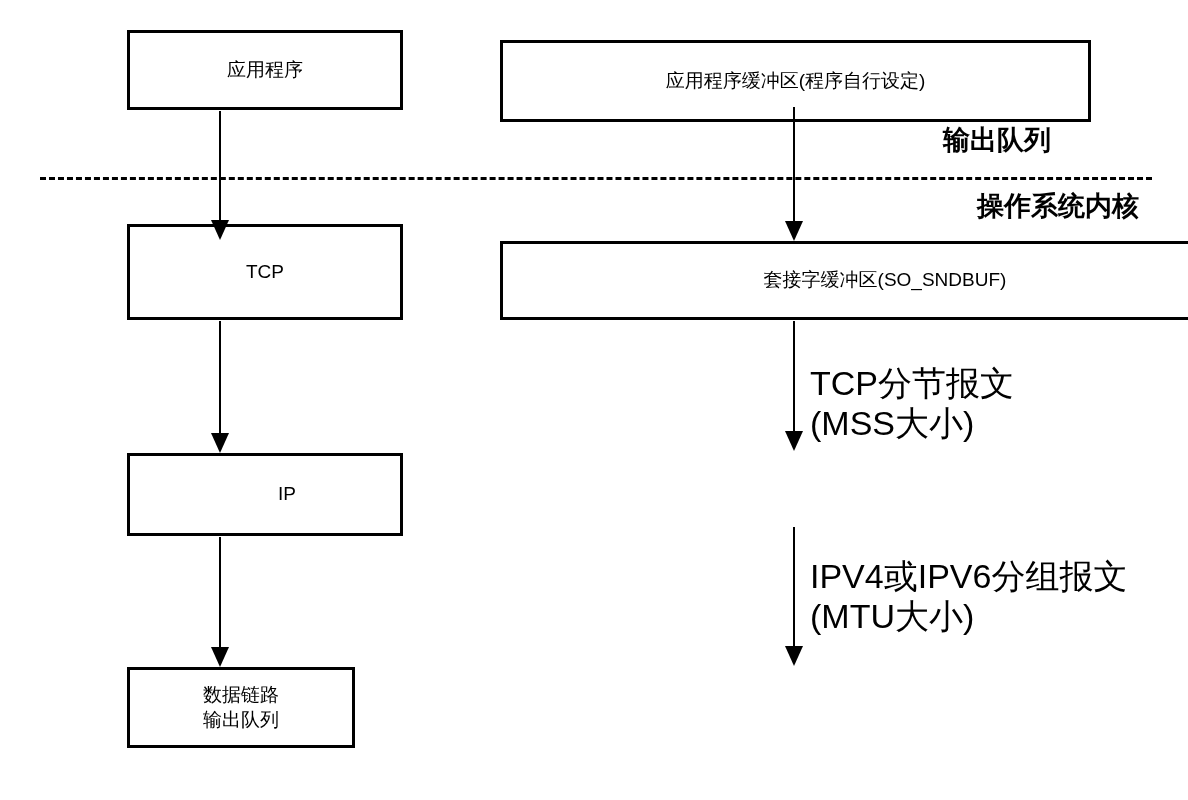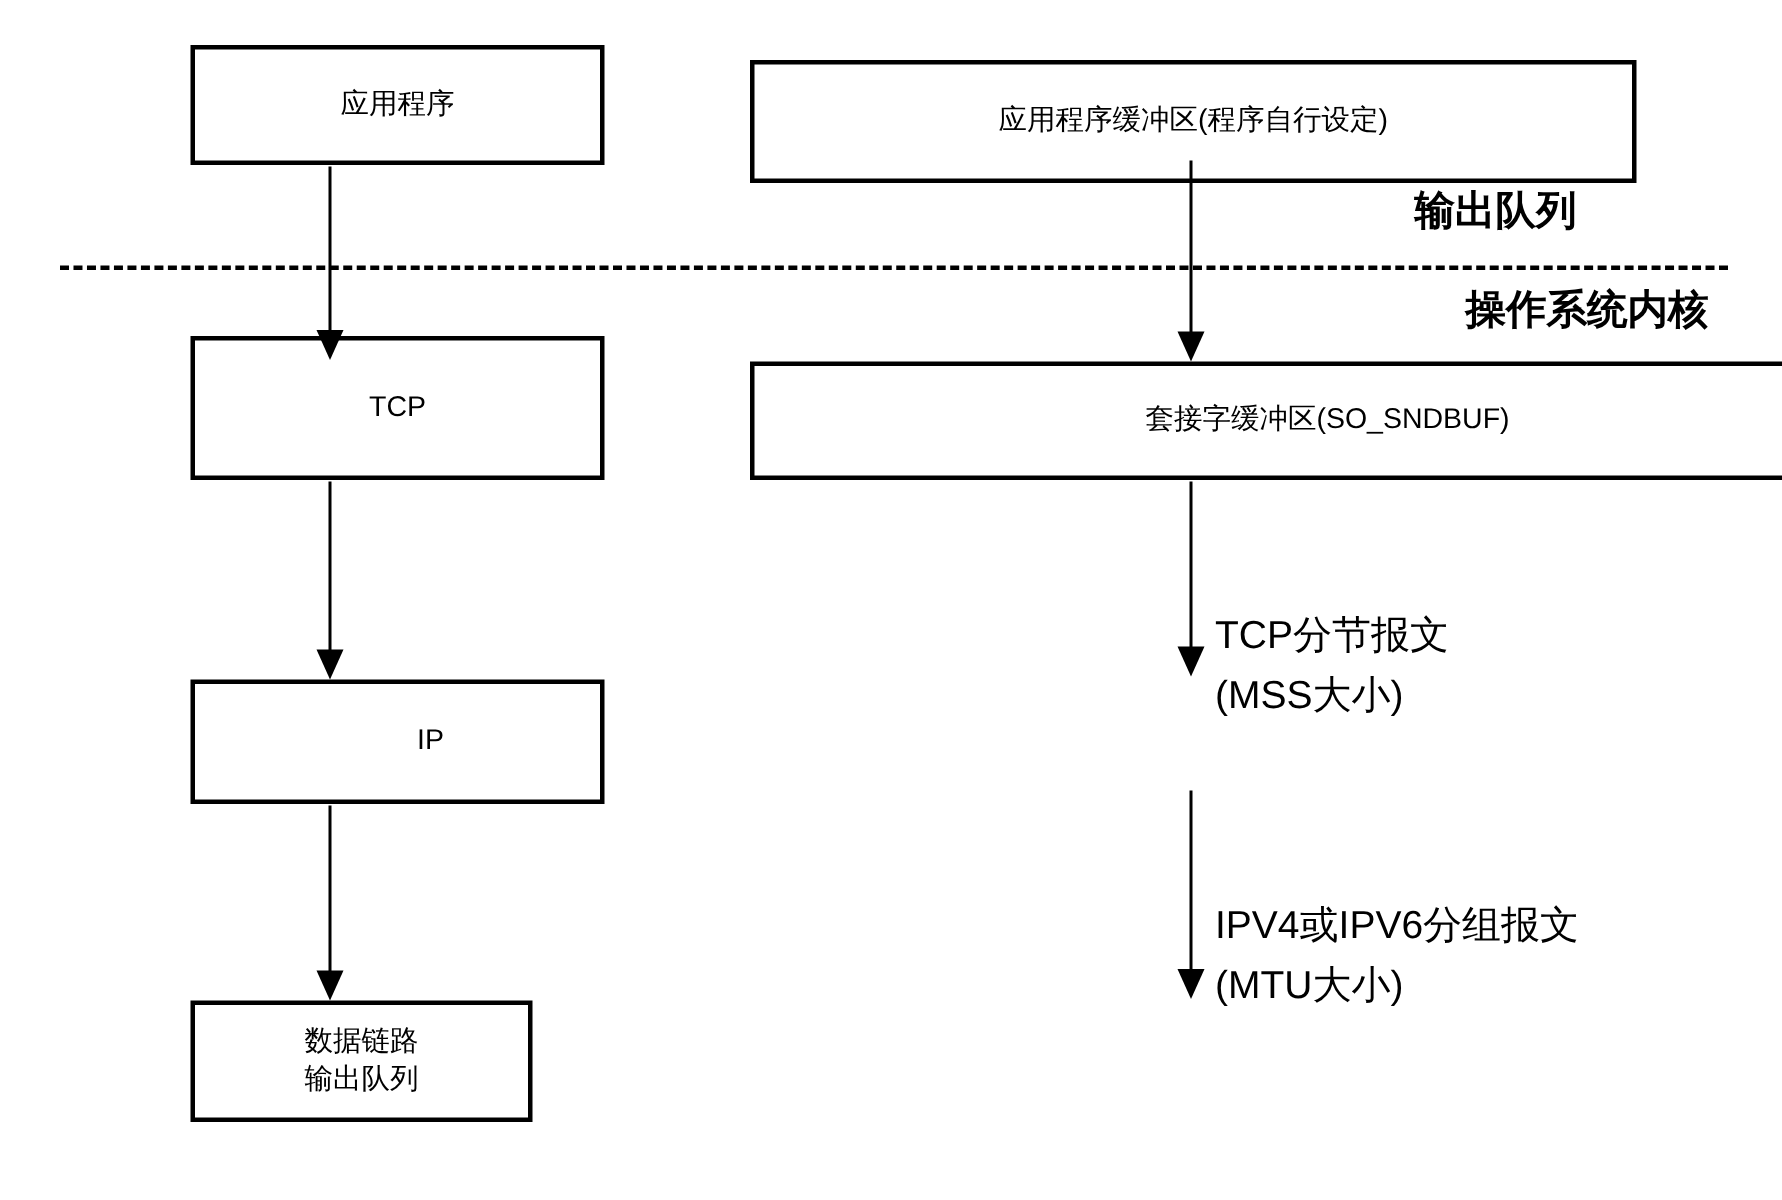--- a/index.html
+++ b/index.html
@@ -77,24 +77,23 @@
     position: absolute;
     font-size: 27px;
     font-weight: bold;
     white-space: nowrap;
   }
   .zone-user   { left: 943px; top: 122px; }
   .zone-kernel { left: 977px; top: 188px; }
 
   .arrow-caption {
     position: absolute;
-    font-size: 26px;
+    font-size: 34px;
     line-height: 40px;
     white-space: pre-line;
-    margin-top: 40px;
   }
   .caption-mss { left: 810px; top: 363px; }
   .caption-mtu { left: 810px; top: 556px; }
 </style>
 </head>
 <body>
 
 <div class="canvas">
 
   <div class="box box-app">应用程序</div>

